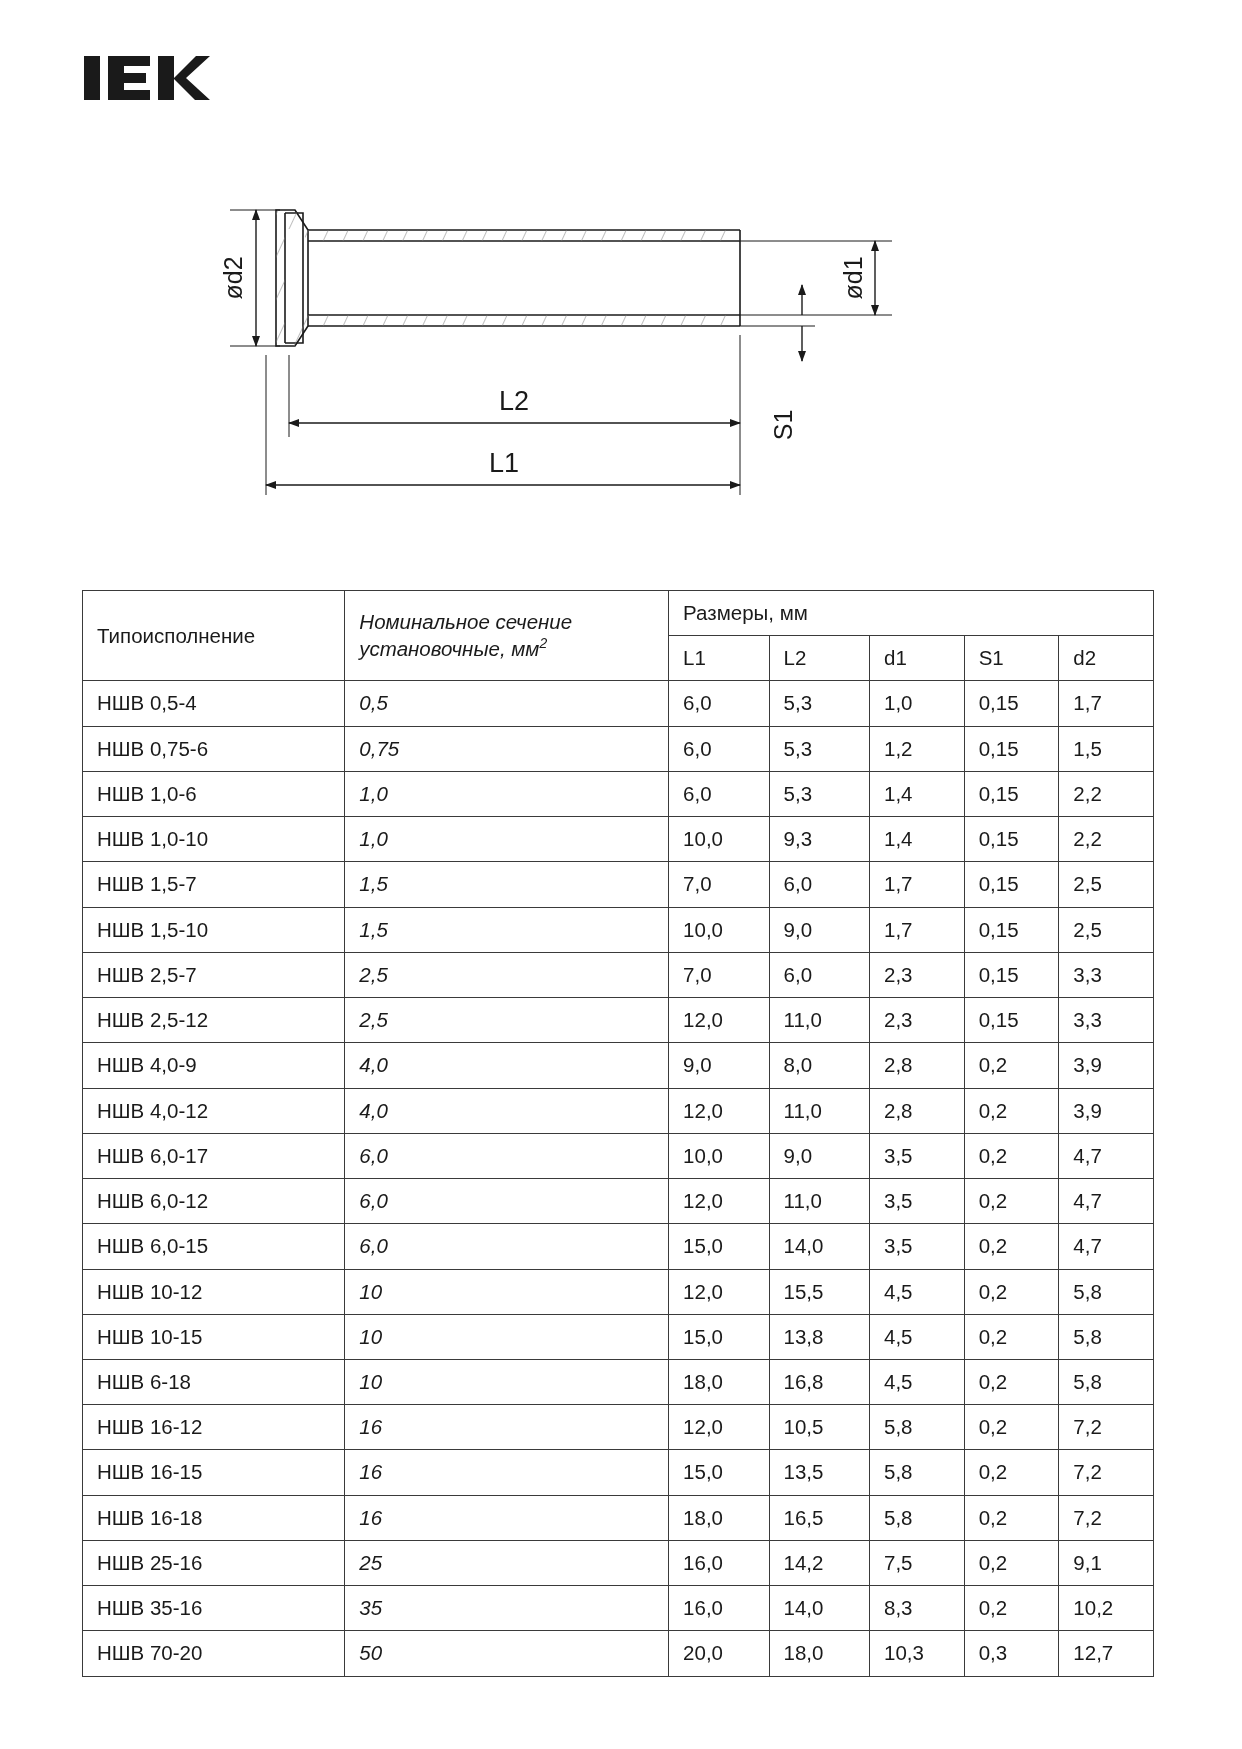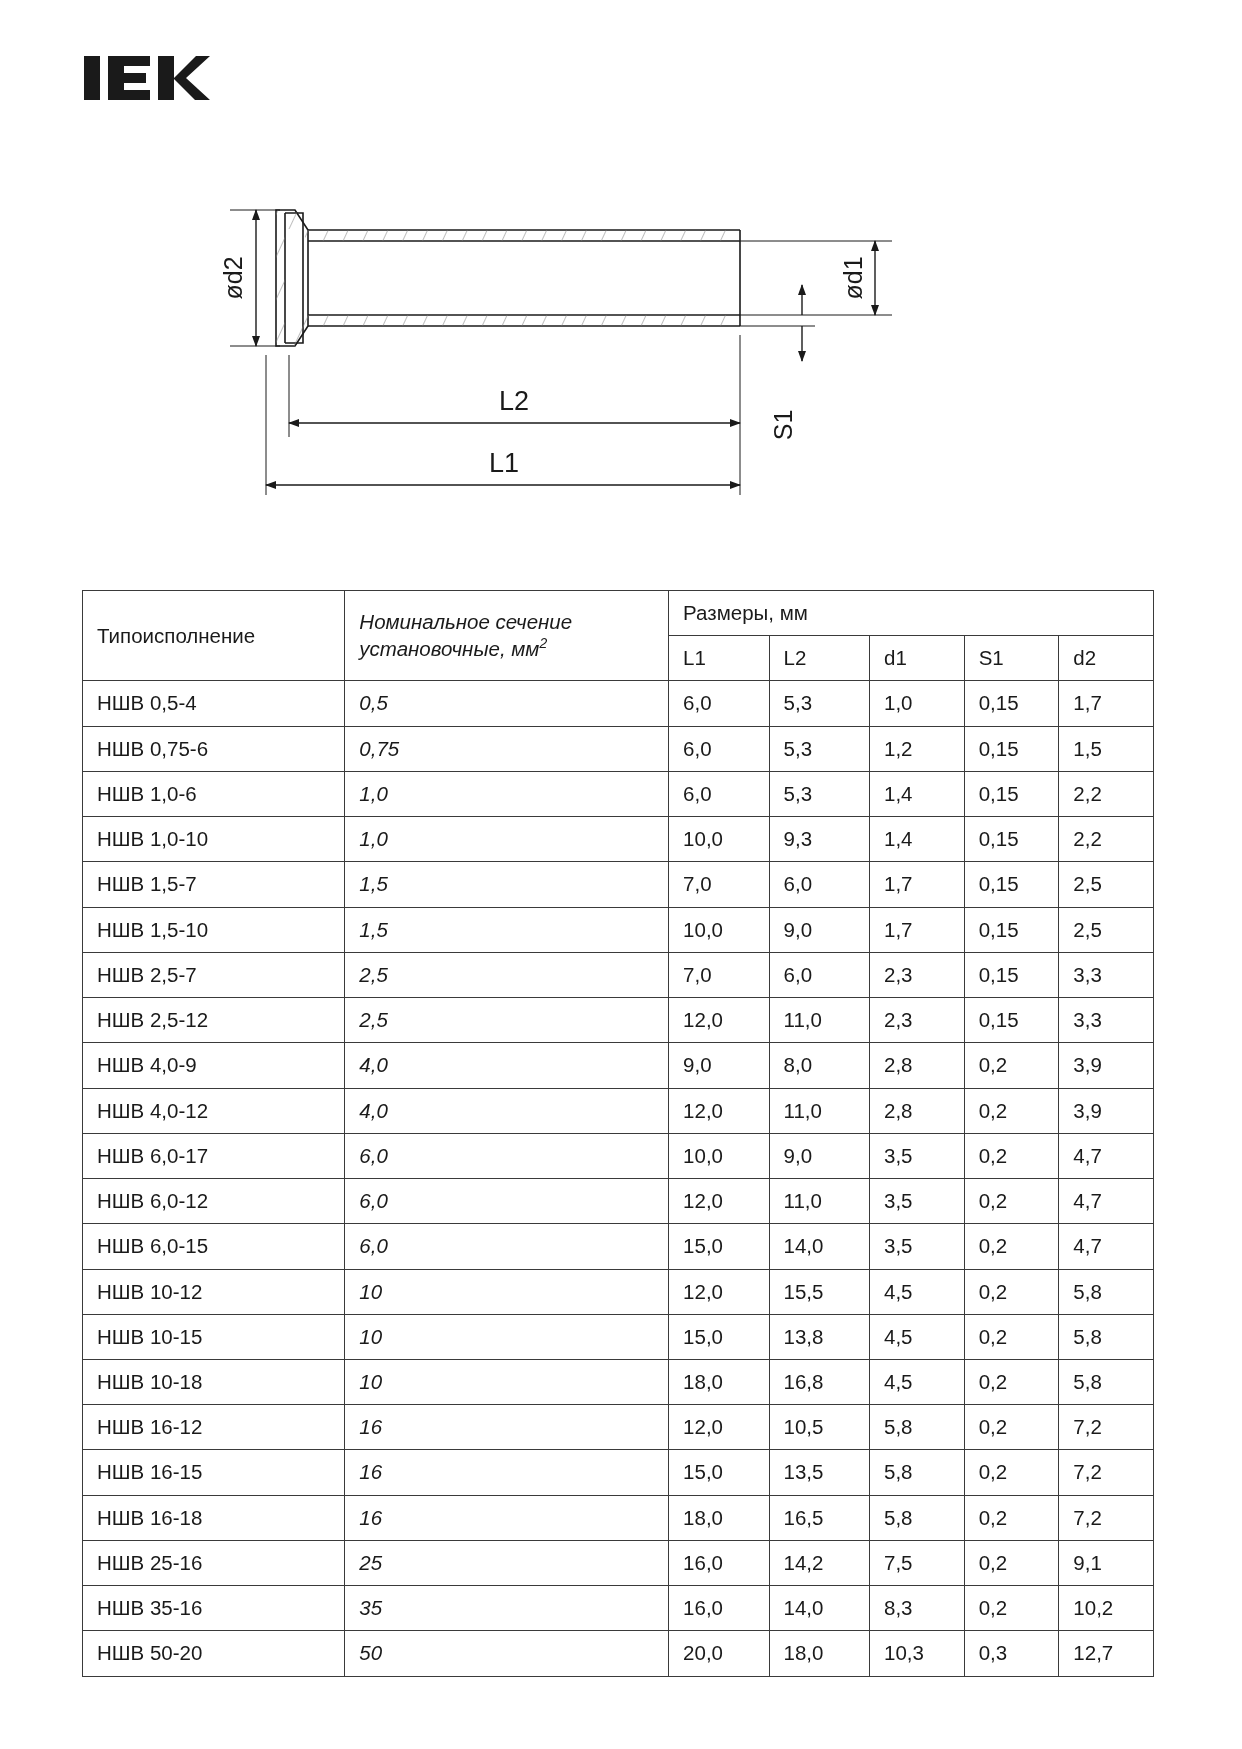--- a/index.html
+++ b/index.html
@@ -321,21 +321,21 @@
           <tr>
             <td class="c-type">НШВ 10-15</td>
             <td class="c-sec">10</td>
             <td class="c-dim-l">15,0</td>
             <td class="c-dim-l">13,8</td>
             <td class="c-dim">4,5</td>
             <td class="c-dim">0,2</td>
             <td class="c-dim">5,8</td>
           </tr>
           <tr>
-            <td class="c-type">НШВ 10-18</td>
+            <td class="c-type">НШВ 6-18</td>
             <td class="c-sec">10</td>
             <td class="c-dim-l">18,0</td>
             <td class="c-dim-l">16,8</td>
             <td class="c-dim">4,5</td>
             <td class="c-dim">0,2</td>
             <td class="c-dim">5,8</td>
           </tr>
           <tr>
             <td class="c-type">НШВ 16-12</td>
             <td class="c-sec">16</td>
@@ -375,21 +375,21 @@
           <tr>
             <td class="c-type">НШВ 35-16</td>
             <td class="c-sec">35</td>
             <td class="c-dim-l">16,0</td>
             <td class="c-dim-l">14,0</td>
             <td class="c-dim">8,3</td>
             <td class="c-dim">0,2</td>
             <td class="c-dim">10,2</td>
           </tr>
           <tr>
-            <td class="c-type">НШВ 50-20</td>
+            <td class="c-type">НШВ 70-20</td>
             <td class="c-sec">50</td>
             <td class="c-dim-l">20,0</td>
             <td class="c-dim-l">18,0</td>
             <td class="c-dim">10,3</td>
             <td class="c-dim">0,3</td>
             <td class="c-dim">12,7</td>
           </tr>
         </tbody>
     </table>
   </div>

